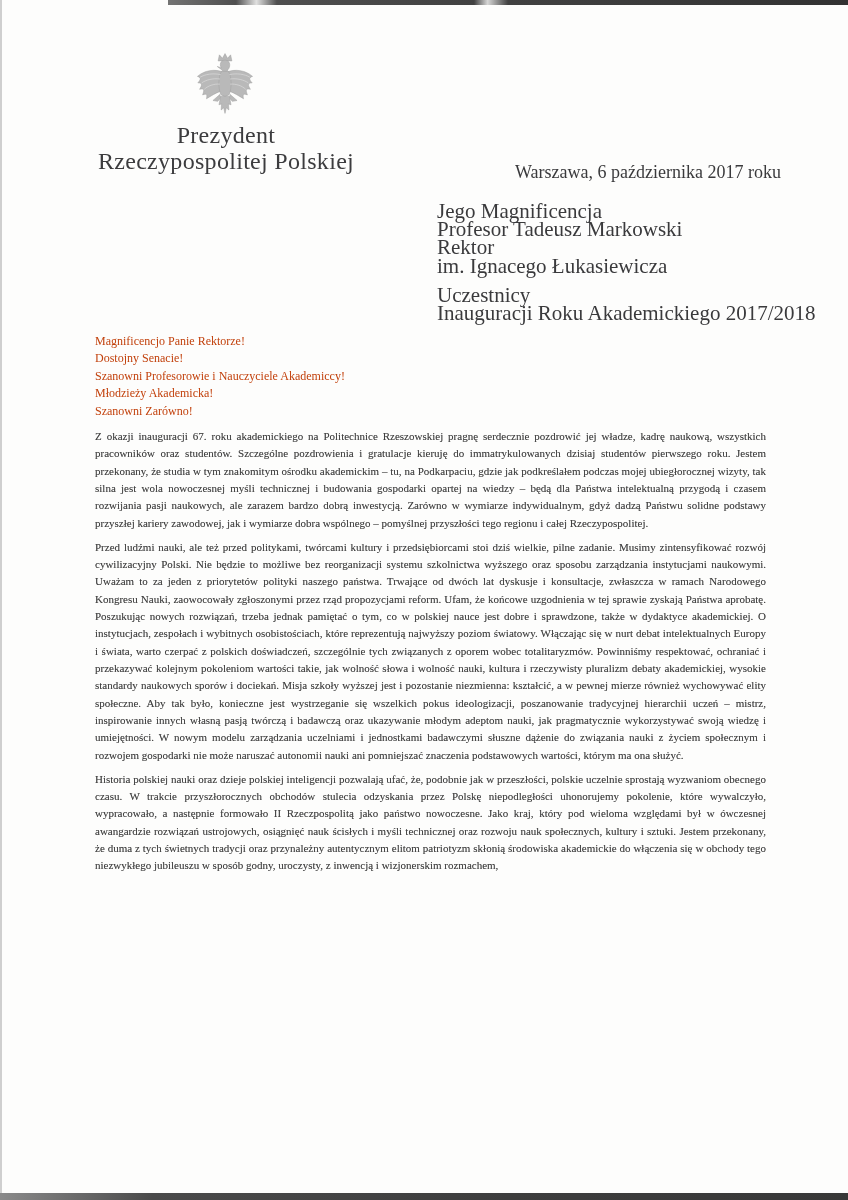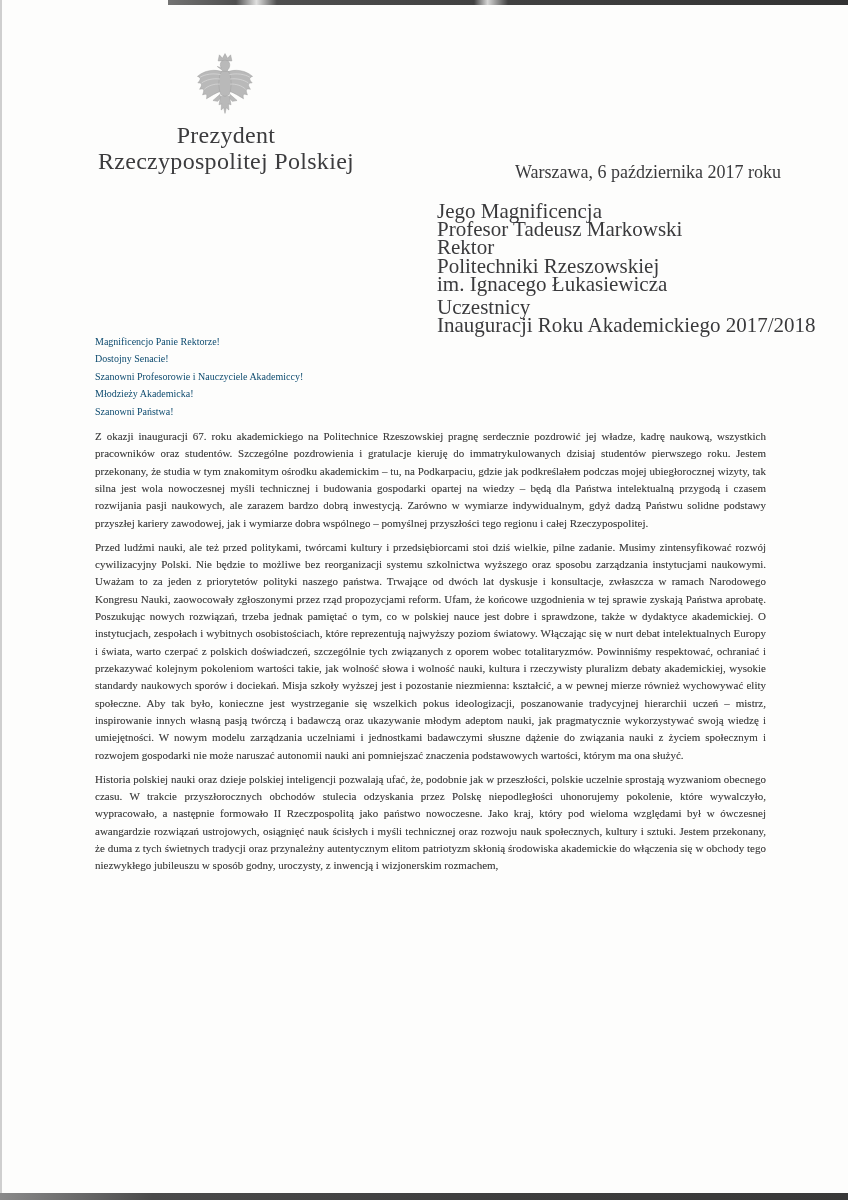--- a/index.html
+++ b/index.html
@@ -61,27 +61,27 @@
     font-size: 18px;
     color: #3a3a3c;
   }
   .recipient {
     position: absolute;
     top: 202px; left: 437px;
     font-size: 21px;
     line-height: 18.2px;
     color: #3a3a3c;
   }
-  .recipient .group2 { margin-top: 5px; }
+  .recipient .group2 { margin-top: 11px; }
   .salutation {
     position: absolute;
     top: 333px; left: 95px;
-    font-size: 10px;
+    font-size: 12px;
     line-height: 17.4px;
-    color: #0c4a6e;
+    color: #c2410c;
   }
   .letter-body {
     position: absolute;
     top: 428px; left: 95px;
     width: 671px;
     font-size: 11px;
     line-height: 17.35px;
     text-align: justify;
     color: #404040;
     text-shadow: 0 0 0.4px rgba(70,70,70,0.45);
@@ -125,34 +125,33 @@
     <div>Prezydent</div>
     <div>Rzeczypospolitej Polskiej</div>
   </div>
 
   <div class="date-line">Warszawa, 6 października 2017 roku</div>
 
   <div class="recipient">
     <div>Jego Magnificencja</div>
     <div>Profesor Tadeusz Markowski</div>
     <div>Rektor</div>
-    <div>Politechniki Rzeszowskiej</div>
     <div>im. Ignacego Łukasiewicza</div>
     <div class="group2">
       <div>Uczestnicy</div>
       <div>Inauguracji Roku Akademickiego 2017/2018</div>
     </div>
   </div>
 
   <div class="salutation">
     <div>Magnificencjo Panie Rektorze!</div>
     <div>Dostojny Senacie!</div>
     <div>Szanowni Profesorowie i Nauczyciele Akademiccy!</div>
     <div>Młodzieży Akademicka!</div>
-    <div>Szanowni Państwa!</div>
+    <div>Szanowni Zarówno!</div>
   </div>
 
   <div class="letter-body">
     <p>Z okazji inauguracji 67. roku akademickiego na Politechnice Rzeszowskiej pragnę serdecznie pozdrowić jej władze, kadrę naukową, wszystkich pracowników oraz studentów. Szczególne pozdrowienia i gratulacje kieruję do immatrykulowanych dzisiaj studentów pierwszego roku. Jestem przekonany, że studia w tym znakomitym ośrodku akademickim – tu, na Podkarpaciu, gdzie jak podkreślałem podczas mojej ubiegłorocznej wizyty, tak silna jest wola nowoczesnej myśli technicznej i budowania gospodarki opartej na wiedzy – będą dla Państwa intelektualną przygodą i czasem rozwijania pasji naukowych, ale zarazem bardzo dobrą inwestycją. Zarówno w wymiarze indywidualnym, gdyż dadzą Państwu solidne podstawy przyszłej kariery zawodowej, jak i wymiarze dobra wspólnego – pomyślnej przyszłości tego regionu i całej Rzeczypospolitej.</p>
     <p>Przed ludźmi nauki, ale też przed politykami, twórcami kultury i przedsiębiorcami stoi dziś wielkie, pilne zadanie. Musimy zintensyfikować rozwój cywilizacyjny Polski. Nie będzie to możliwe bez reorganizacji systemu szkolnictwa wyższego oraz sposobu zarządzania instytucjami naukowymi. Uważam to za jeden z priorytetów polityki naszego państwa. Trwające od dwóch lat dyskusje i konsultacje, zwłaszcza w ramach Narodowego Kongresu Nauki, zaowocowały zgłoszonymi przez rząd propozycjami reform. Ufam, że końcowe uzgodnienia w tej sprawie zyskają Państwa aprobatę. Poszukując nowych rozwiązań, trzeba jednak pamiętać o tym, co w polskiej nauce jest dobre i sprawdzone, także w dydaktyce akademickiej. O instytucjach, zespołach i wybitnych osobistościach, które reprezentują najwyższy poziom światowy. Włączając się w nurt debat intelektualnych Europy i świata, warto czerpać z polskich doświadczeń, szczególnie tych związanych z oporem wobec totalitaryzmów. Powinniśmy respektować, ochraniać i przekazywać kolejnym pokoleniom wartości takie, jak wolność słowa i wolność nauki, kultura i rzeczywisty pluralizm debaty akademickiej, wysokie standardy naukowych sporów i dociekań. Misja szkoły wyższej jest i pozostanie niezmienna: kształcić, a w pewnej mierze również wychowywać elity społeczne. Aby tak było, konieczne jest wystrzeganie się wszelkich pokus ideologizacji, poszanowanie tradycyjnej hierarchii uczeń – mistrz, inspirowanie innych własną pasją twórczą i badawczą oraz ukazywanie młodym adeptom nauki, jak pragmatycznie wykorzystywać swoją wiedzę i umiejętności. W nowym modelu zarządzania uczelniami i jednostkami badawczymi słuszne dążenie do związania nauki z życiem społecznym i rozwojem gospodarki nie może naruszać autonomii nauki ani pomniejszać znaczenia podstawowych wartości, którym ma ona służyć.</p>
     <p>Historia polskiej nauki oraz dzieje polskiej inteligencji pozwalają ufać, że, podobnie jak w przeszłości, polskie uczelnie sprostają wyzwaniom obecnego czasu. W trakcie przyszłorocznych obchodów stulecia odzyskania przez Polskę niepodległości uhonorujemy pokolenie, które wywalczyło, wypracowało, a następnie formowało II Rzeczpospolitą jako państwo nowoczesne. Jako kraj, który pod wieloma względami był w ówczesnej awangardzie rozwiązań ustrojowych, osiągnięć nauk ścisłych i myśli technicznej oraz rozwoju nauk społecznych, kultury i sztuki. Jestem przekonany, że duma z tych świetnych tradycji oraz przynależny autentycznym elitom patriotyzm skłonią środowiska akademickie do włączenia się w obchody tego niezwykłego jubileuszu w sposób godny, uroczysty, z inwencją i wizjonerskim rozmachem,</p>
   </div>
 
   <div class="scan-bar-bottom"></div>
 

